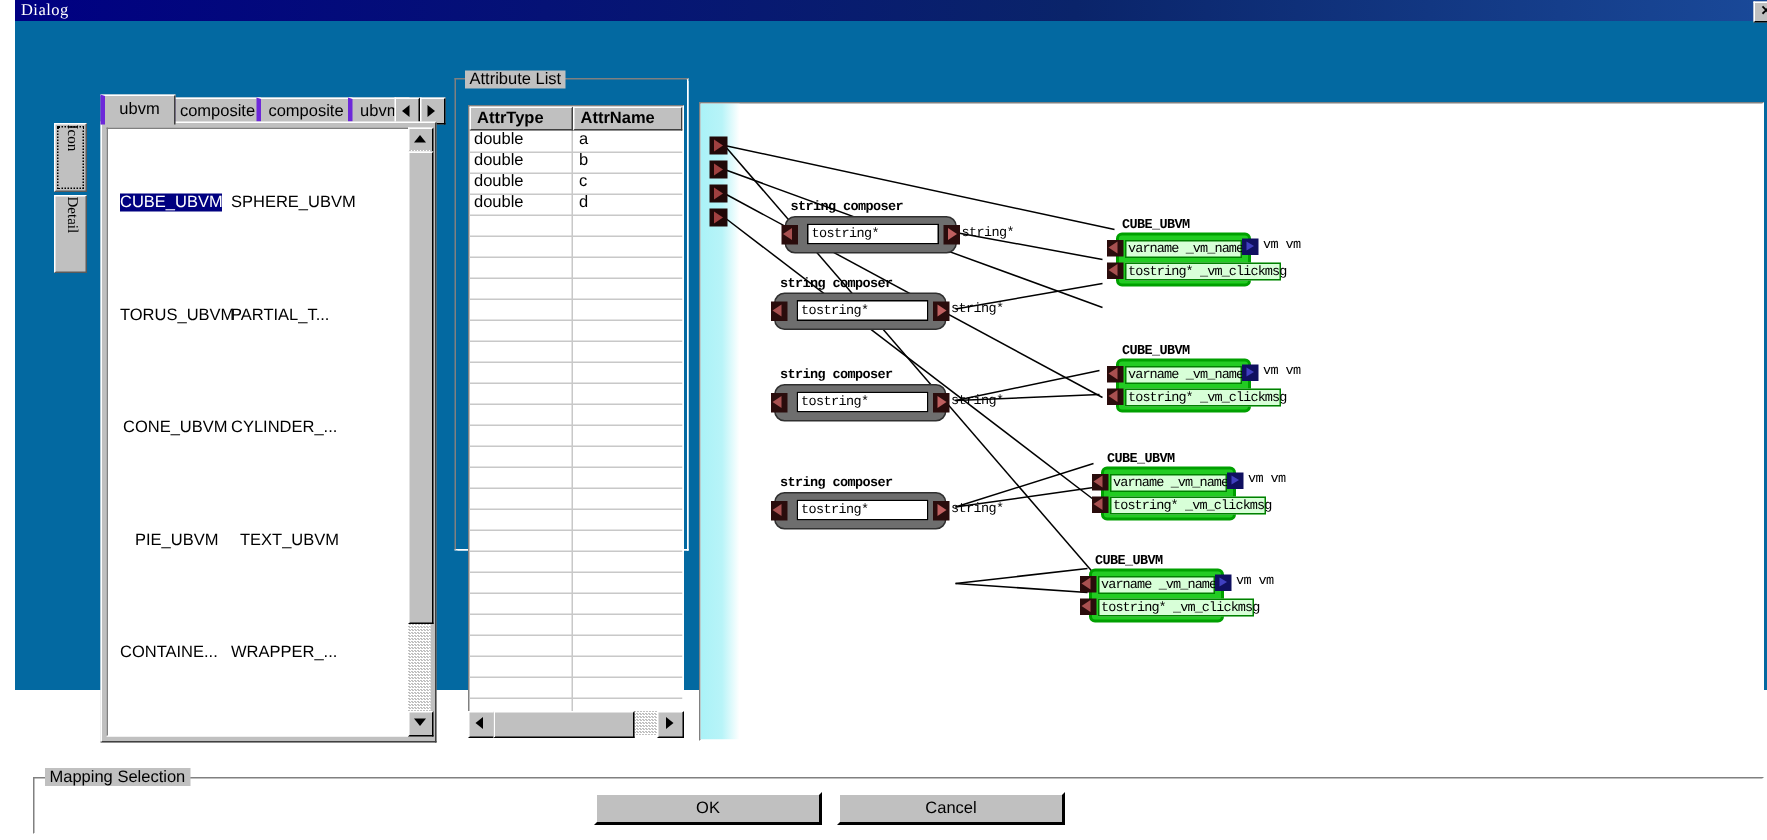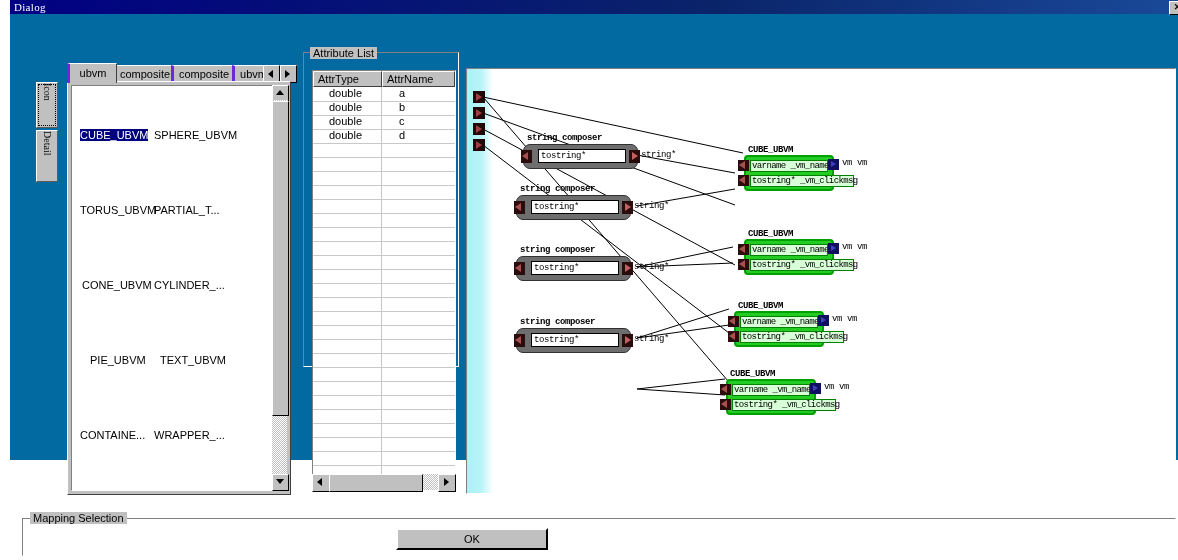--- a/index.html
+++ b/index.html
@@ -81,25 +81,25 @@
   .gblabel{position:absolute;background:#c0c0c0;padding:0 3px;font-size:11px;
            font-family:"Liberation Sans",sans-serif;}
 
   .attrtable{position:absolute;left:302px;top:70px;width:142px;height:404px;background:#fff;
              border-top:1px solid #808080;border-left:1px solid #808080;
              border-right:1px solid #fff;border-bottom:1px solid #fff;overflow:hidden;}
   .thead{position:absolute;left:0;top:0;width:142px;height:16px;}
   .th{position:absolute;top:0;height:16px;line-height:15px;background:#c0c0c0;
       border-top:1px solid #fff;border-left:1px solid #fff;
       border-right:1px solid #404040;border-bottom:1px solid #404040;
-      padding-left:4px;font-size:11px;font-weight:normal;
+      padding-left:4px;font-size:11px;font-weight:bold;
       font-family:"Liberation Sans",sans-serif;box-sizing:border-box;overflow:hidden;}
   .trow{position:absolute;left:0;width:142px;height:14px;border-bottom:1px solid #c8c8c8;}
   .tcell{position:absolute;top:0;height:13px;line-height:13px;font-size:11px;
-         padding-left:16px;font-family:"Liberation Sans",sans-serif;white-space:nowrap;overflow:hidden;}
+         padding-left:3px;font-family:"Liberation Sans",sans-serif;white-space:nowrap;overflow:hidden;}
   .vgrid{position:absolute;left:68px;top:16px;width:1px;height:388px;background:#c8c8c8;}
 
   .hsb{position:absolute;left:302px;top:474px;width:142px;height:16px;background:#c0c0c0;}
   .hsb-track{position:absolute;left:16px;top:0;width:110px;height:16px;
              background:repeating-conic-gradient(#c0c0c0 0% 25%, #fff 0% 50%) 0 0/2px 2px;}
   .hsb-thumb{position:absolute;left:17px;top:0;width:92px;height:16px;background:#c0c0c0;
              border-top:1px solid #fff;border-left:1px solid #fff;
              border-right:1px solid #000;border-bottom:1px solid #000;cursor:pointer;}
   .hsb-btn{position:absolute;top:0;width:16px;height:16px;background:#c0c0c0;
            border-top:1px solid #fff;border-left:1px solid #fff;
@@ -471,14 +471,15 @@
       </div>
     </div>
   </div>
 
   <div class="groupbox" style="left:12px;top:518px;width:1152px;height:36px">
     <div class="gbshadow"></div>
   </div>
   <div class="gblabel" style="left:20px;top:512px">Mapping Selection</div>
 
   <div class="dlgbtn" style="left:386px;width:152px">OK</div>
+  <div class="dlgbtn" style="left:548px;width:152px">Cancel</div>
 
 </div>
 
 </body></html>

